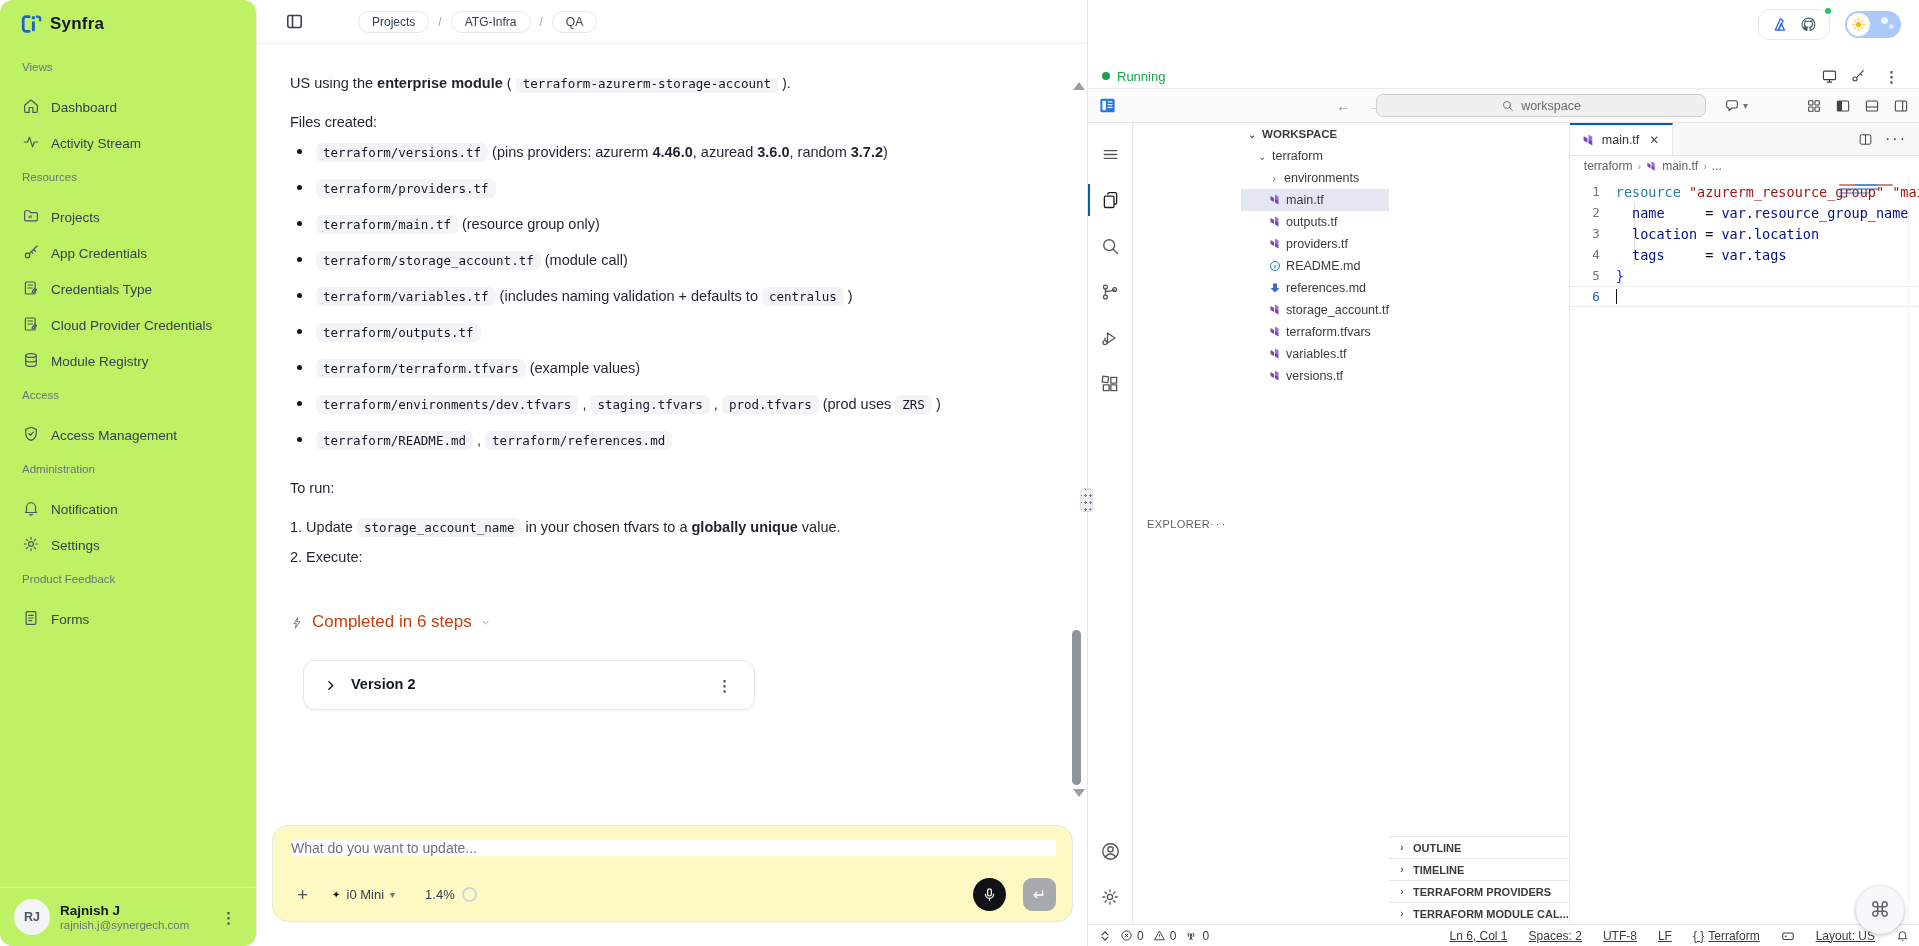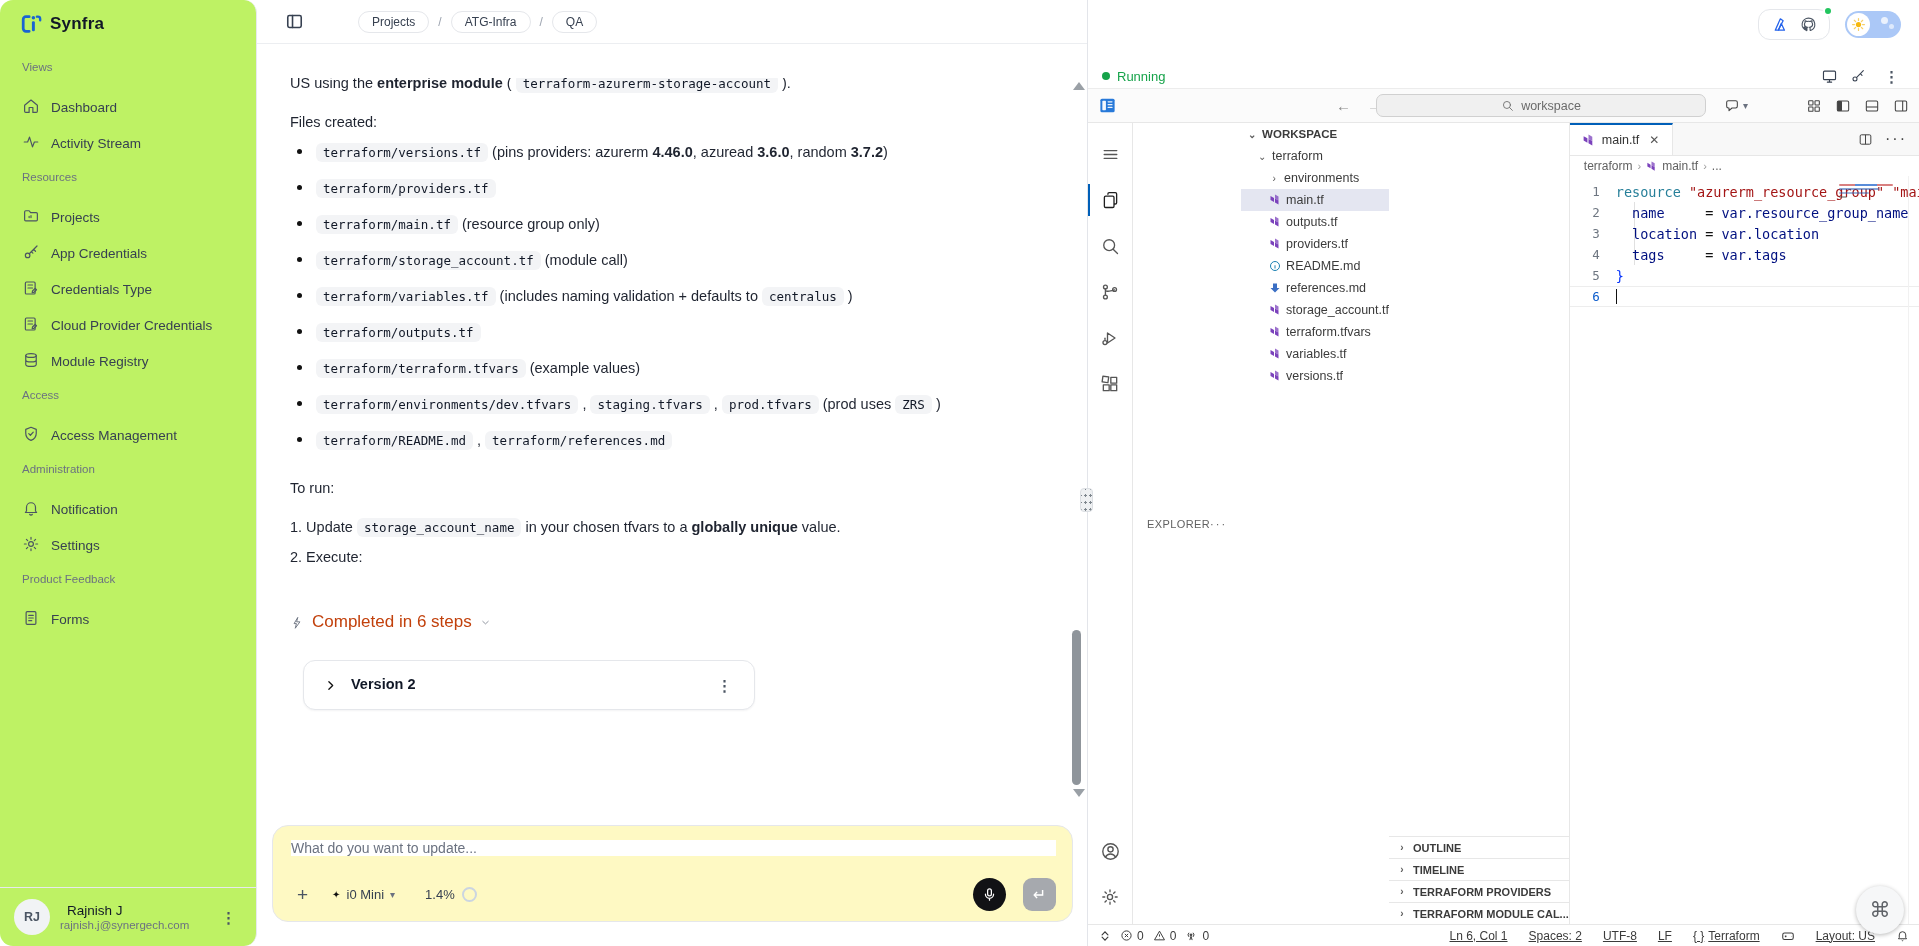--- a/index.html
+++ b/index.html
@@ -18,21 +18,21 @@
   .nav { padding:0 12px; flex:0 0 auto; }
   .nav-group { margin-top:20px; }
   .nav-group-label { font-size:11.5px; color:#6b7280; margin:0 10px 6px 10px; }
   .nav-item { display:flex; align-items:flex-end; gap:11px; height:36px; padding:0 10px;
     border-radius:8px; cursor:pointer; }
   .nav-item .lbl { font-size:13.5px; color:#374151; }
   .user-card { margin-top:auto; border-top:1px solid #e7e9ee; padding:11px 14px;
     display:flex; align-items:center; gap:10px; }
   .avatar { width:36px; height:36px; border-radius:50%; background:#f1f3f5; color:#4b5563;
     font-size:12.5px; font-weight:700; display:flex; align-items:center; justify-content:center; }
-  .user-name { font-size:13.5px; font-weight:400; color:#111827; line-height:1.25;margin-left:7px; }
+  .user-name { font-size:13.5px; font-weight:700; color:#111827; line-height:1.25; }
   .user-email { font-size:11.5px; color:#6b7280; }
   .kebab { color:#4b5563; font-size:15px; font-weight:700; letter-spacing:0;
     padding:2px 6px; cursor:pointer; line-height:1; }
 
   
   .chat-pane { position:absolute; left:257px; top:0; width:831px; height:946px;
     display:flex; flex-direction:column; background:#fff; border-right:1px solid #e3e5ea; }
   .chat-header { height:44px; flex:0 0 44px; display:flex; align-items:center;
     padding:0 28px; border-bottom:1px solid #eceef1; gap:54px; }
   .crumbs { display:flex; align-items:center; gap:9px; }

